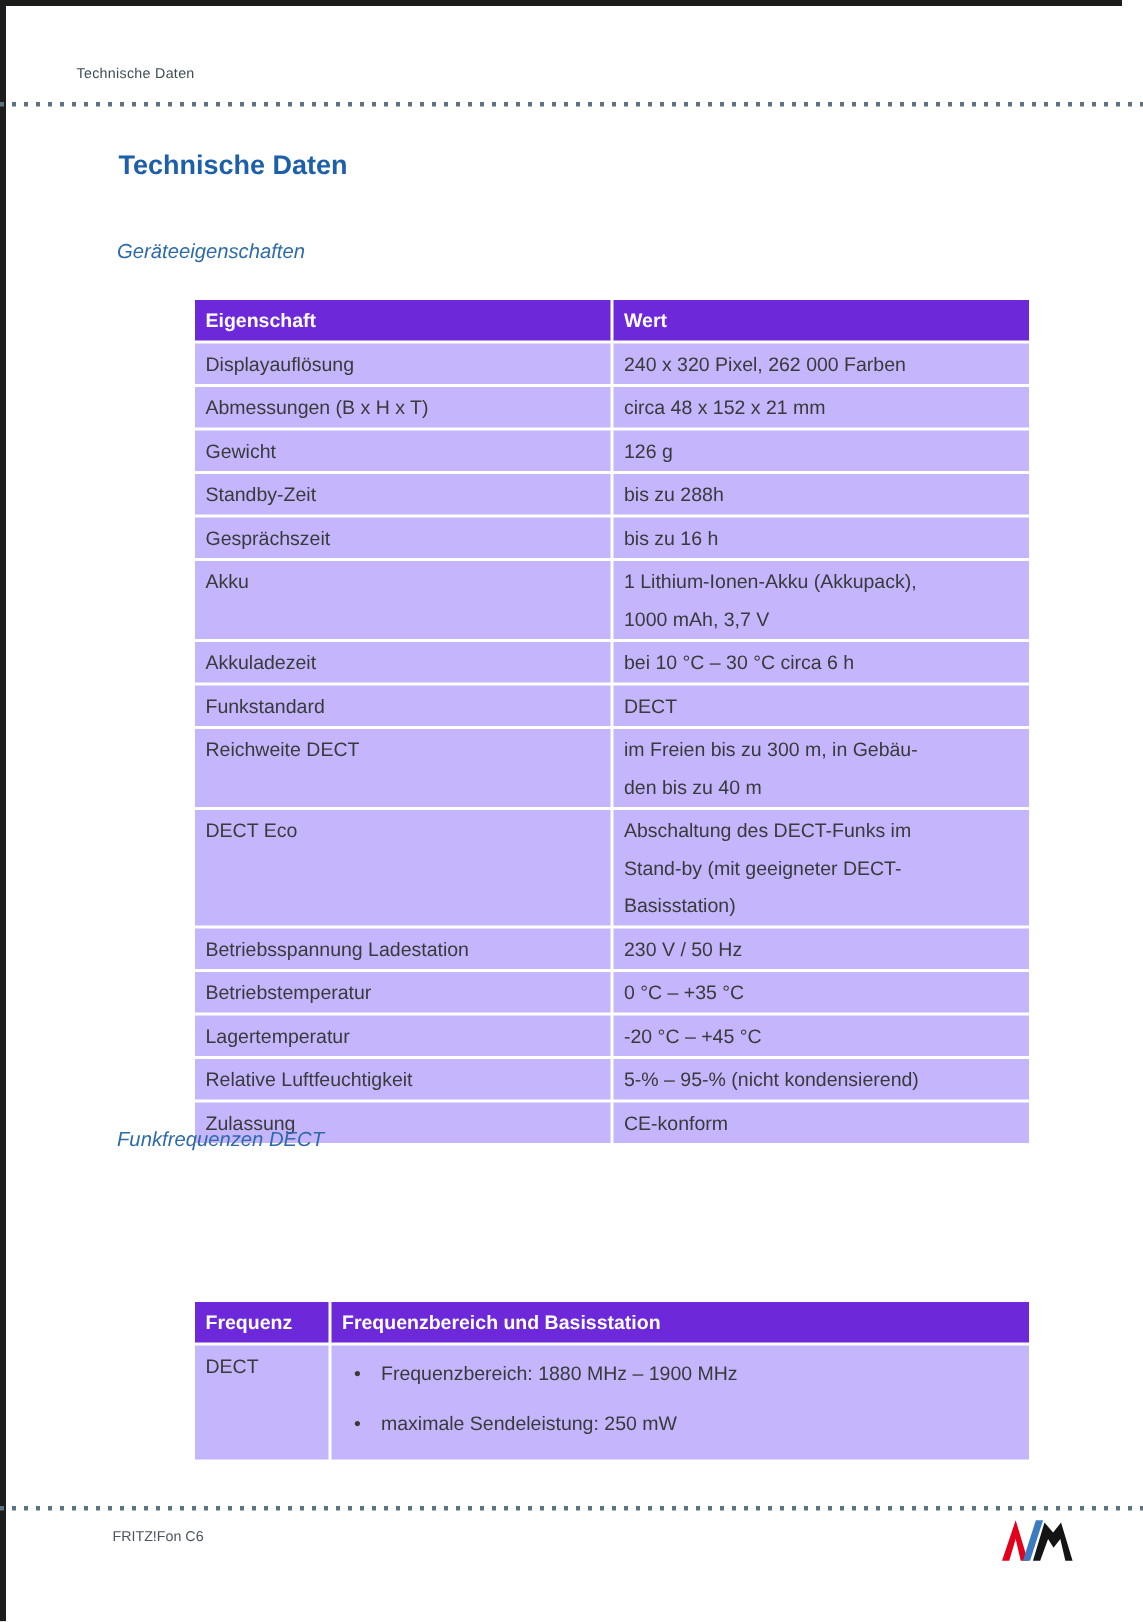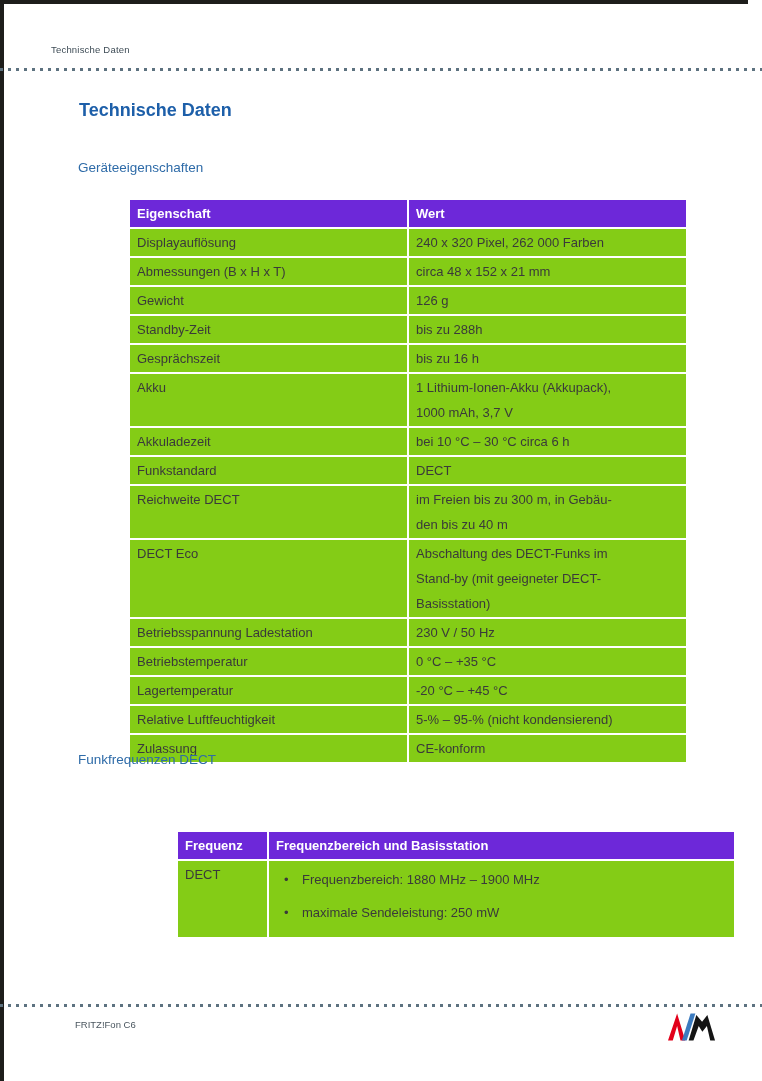--- a/index.html
+++ b/index.html
@@ -7,30 +7,30 @@
   .page{position:relative;width:762px;height:1081px;background:#ffffff;
         font-family:"Liberation Sans",sans-serif;color:#333;overflow:hidden;}
   .border-top{position:absolute;left:0;top:0;width:748px;height:4px;background:#1d1d1b;}
   .border-left{position:absolute;left:0;top:0;width:4px;height:1081px;background:#1d1d1b;}
   .running-header{position:absolute;left:51px;top:44px;font-size:9.5px;color:#3e4c56;letter-spacing:.2px;}
   .dotted-rule{position:absolute;left:0;width:762px;height:3px;
         background:repeating-linear-gradient(to right,#5d7280 0 3px,transparent 3px 8px);}
   .rule-top{top:68px;}
   .rule-bottom{top:1004px;}
   .page-title{position:absolute;left:79px;top:88px;font-size:18px;font-weight:bold;color:#1d5fa9;}
-  .section-heading{position:absolute;left:78px;font-size:13.5px;color:#2e6ba8;}
+  .section-heading{position:absolute;left:78px;font-size:13.5px;color:#2e6ba8;font-style:italic;}
   .sec1{top:160px;}
   .sec2{top:752px;}
   table.data-table{position:absolute;left:130px;width:556px;border-collapse:collapse;
         table-layout:fixed;font-size:13px;}
   #device-table{top:200px;}
-  #dect-table{top:832px;margin-left:48px;}
+  #dect-table{top:868px;}
   .data-table th{background:#6d28d9;color:#ffffff;font-weight:bold;text-align:left;
         line-height:25px;padding:1px 6px 1px 7px;border-bottom:2px solid #fff;}
-  .data-table td{background:#84cc16;color:#3a3a3a;line-height:25px;
+  .data-table td{background:#c4b5fd;color:#3a3a3a;line-height:25px;
         padding:1px 6px 1px 7px;border-bottom:2px solid #fff;vertical-align:top;}
   .data-table .c1{border-right:2px solid #fff;}
   .value-cell{white-space:pre-line;}
   .bullet-cell{padding:6px 6px 12px 7px !important;}
   .bullet{display:flex;margin:0 0 8px 8px;}
   .bullet .dot{width:18px;flex:0 0 18px;color:#3a3a3a;}
   .footer-product{position:absolute;left:75px;top:1019px;font-size:9.5px;color:#49555e;}
   .footer-page{position:absolute;left:0;top:1019px;width:762px;text-align:center;
         font-size:9.5px;color:#49555e;}
   .logo{position:absolute;left:668px;top:1012px;width:48px;height:30px;}

